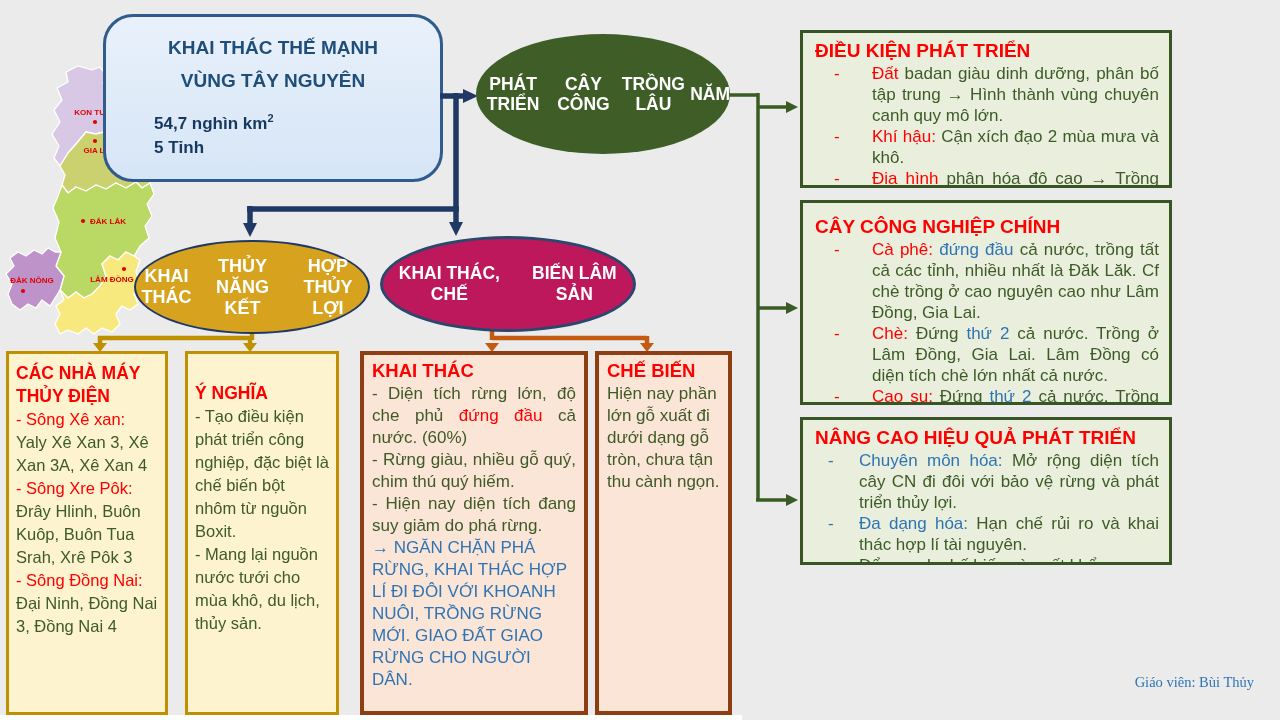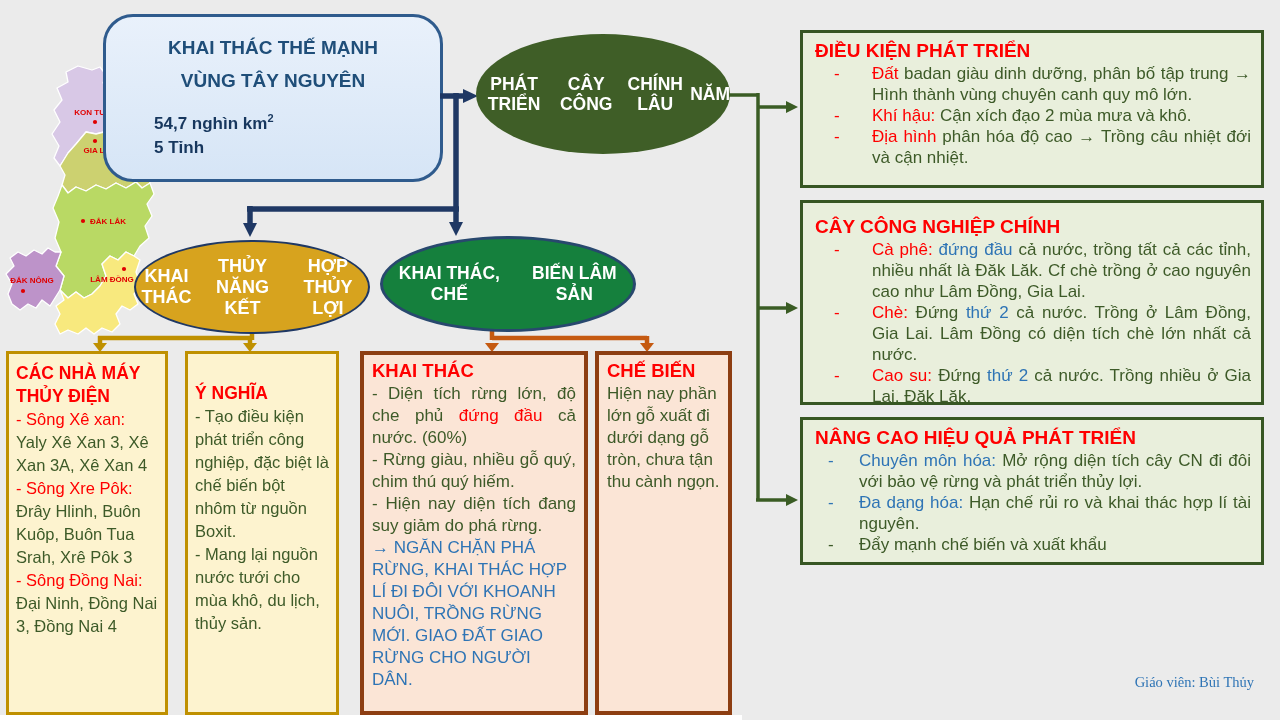--- a/index.html
+++ b/index.html
@@ -18,33 +18,33 @@
   
   .map{position:absolute;left:2px;top:62px;}
   .map text{font-family:"Liberation Sans",sans-serif;font-size:8px;font-weight:bold;}
 
   
   .ellipse{position:absolute;border-radius:50%;display:flex;flex-direction:row;justify-content:center;
     align-items:center;text-align:center;color:#fff;font-weight:bold;box-sizing:border-box;}
   .e-green{left:476px;top:34px;width:254px;height:120px;background:#3f5e27;font-size:17.5px;line-height:20px;}
   .e-gold{left:134px;top:240px;width:236px;height:94px;background:#d7a31e;border:2px solid #1f3864;
           font-size:18px;line-height:21px;}
-  .e-brown{left:380px;top:236px;width:256px;height:96px;background:#15803d;border:3px solid #28486e;
+  .e-brown{left:380px;top:236px;width:256px;height:96px;background:#be185d;border:3px solid #28486e;
           font-size:17.5px;line-height:21px;}
 
   
   .connectors{position:absolute;left:0;top:0;pointer-events:none;}
 
   
   .c-red{color:#ff0000;}
   .c-green{color:#3d5a28;}
   .c-blue{color:#2e74b5;}
 
   
-  .gbox{position:absolute;left:800px;width:464px;box-sizing:border-box;background:#e9efdc;
+  .gbox{position:absolute;left:800px;width:372px;box-sizing:border-box;background:#e9efdc;
     border:3px solid #375623;padding:5px 10px 4px 12px;color:#3d5a28;font-size:17px;line-height:21px;
     overflow:hidden;}
   .gbox .heading{color:#ff0000;font-weight:bold;font-size:19px;line-height:25px;}
   .gbox .rline{text-align:justify;padding-left:57px;text-indent:-38px;}
   .gbox .rline .dash{display:inline-block;width:38px;text-indent:0;}
   .gbox--tight .rline{padding-left:44px;text-indent:-31px;}
   .gbox--tight .rline .dash{width:31px;}
   .gbox-1{top:30px;height:158px;}
   .gbox-2{top:200px;height:205px;}
   .gbox-2 .heading{margin-top:6px;}
@@ -143,21 +143,21 @@
       <line x1="492" y1="338" x2="647" y2="338" stroke-width="4.5" stroke="#c55a11"></line>
       <polygon points="485,343 499,343 492,352" fill="#c55a11"></polygon>
       <line x1="647" y1="336" x2="647" y2="343" stroke-width="4.5" stroke="#c55a11"></line>
       <polygon points="640,343 654,343 647,352" fill="#c55a11"></polygon>
     </g>
   </svg>
 
   <div class="ellipse e-green">
       <div>PHÁT TRIỂN</div>
       <div>CÂY CÔNG</div>
-      <div>CHÍNH LÂU</div>
+      <div>TRỒNG LÂU</div>
       <div>NĂM</div>
     </div>
   <div class="ellipse e-gold">
       <div>KHAI THÁC</div>
       <div>THỦY NĂNG KẾT</div>
       <div>HỢP THỦY LỢI</div>
     </div>
   <div class="ellipse e-brown">
       <div>KHAI THÁC, CHẾ</div>
       <div>BIẾN LÂM SẢN</div>

